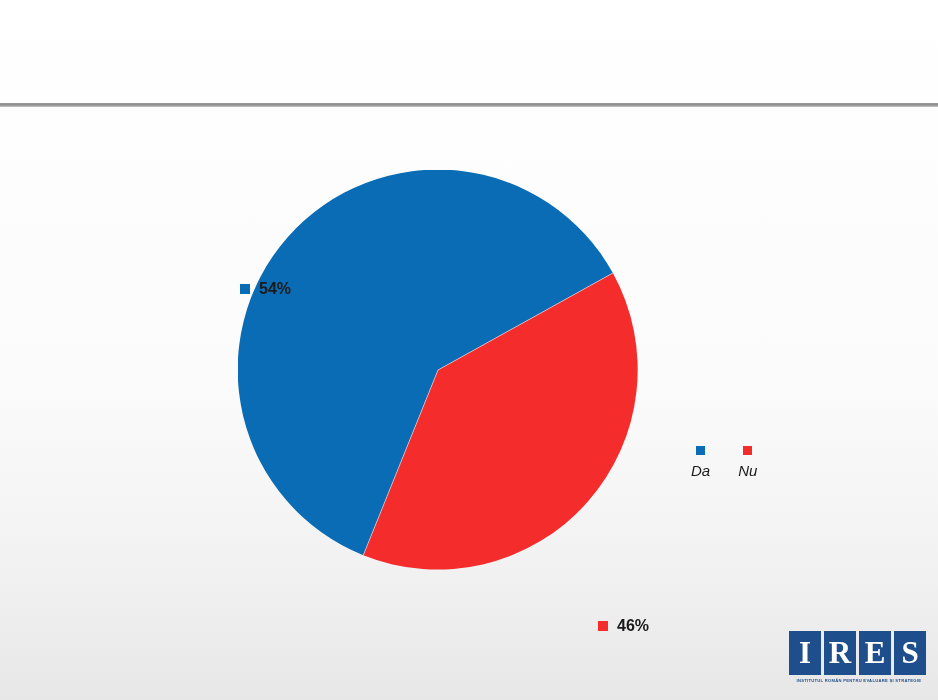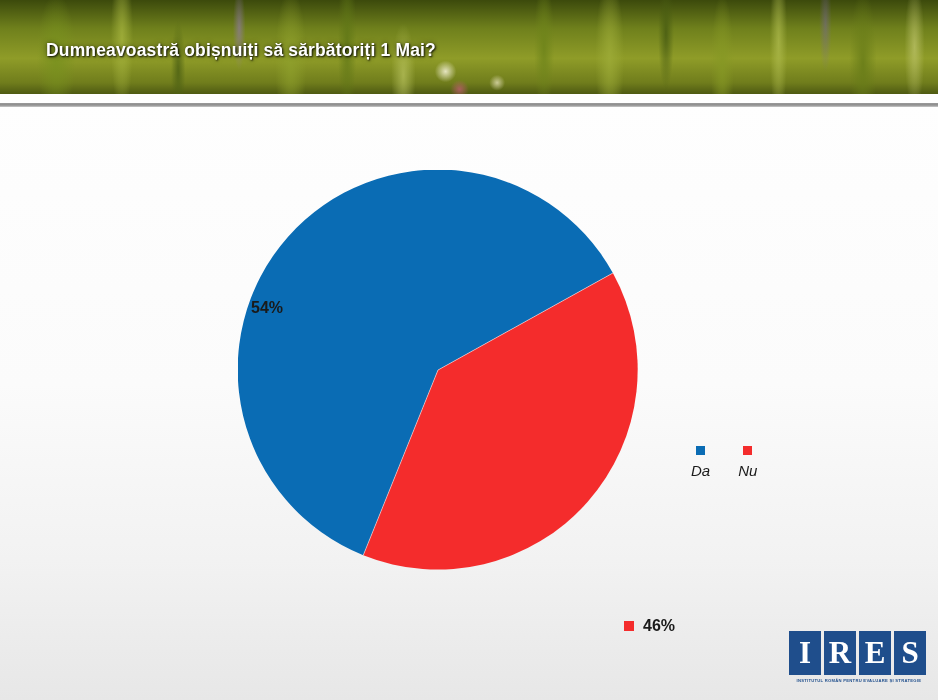--- a/index.html
+++ b/index.html
@@ -78,22 +78,22 @@
   .data-label {
     position: absolute;
     display: flex;
     align-items: center;
     gap: 9px;
     font-size: 16px;
     font-weight: bold;
     color: #1a1a1a;
     white-space: nowrap;
   }
-  .label-54 { left: 251px; top: 172px; flex-direction: column; }
-  .label-46 { left: 624px; top: 509px; }
+  .label-54 { left: 240px; top: 172px; }
+  .label-46 { left: 598px; top: 509px; }
   .swatch {
     width: 10px; height: 10px;
     display: inline-block;
     flex: 0 0 auto;
   }
   .swatch-blue { background: #0A6CB4; }
   .swatch-red  { background: #F42C2C; }
 
   
   .legend {
@@ -147,24 +147,20 @@
     white-space: nowrap;
     transform: scaleX(1.02);
     transform-origin: left center;
   }
 </style>
 </head>
 <body>
 
 <div id="slide">
 
-  <div class="header">
-    <div class="header-photo"></div>
-    <div class="header-title">Dumneavoastră obișnuiți să sărbătoriți 1 Mai?</div>
-  </div>
   <div class="header-rule"></div>
 
   <div class="chart-area">
 
     <div class="pie-wrap">
       <svg class="pie-svg" viewBox="0 0 400 400">
 
         <path d="M 200 200 L 374.86 103.04 A 200 200 0 1 0 125.28 385.19 Z" fill="#0A6CB4"></path>
 
         <path d="M 200 200 L 125.28 385.19 A 200 200 0 0 0 374.86 103.04 Z" fill="#F42C2C"></path>

